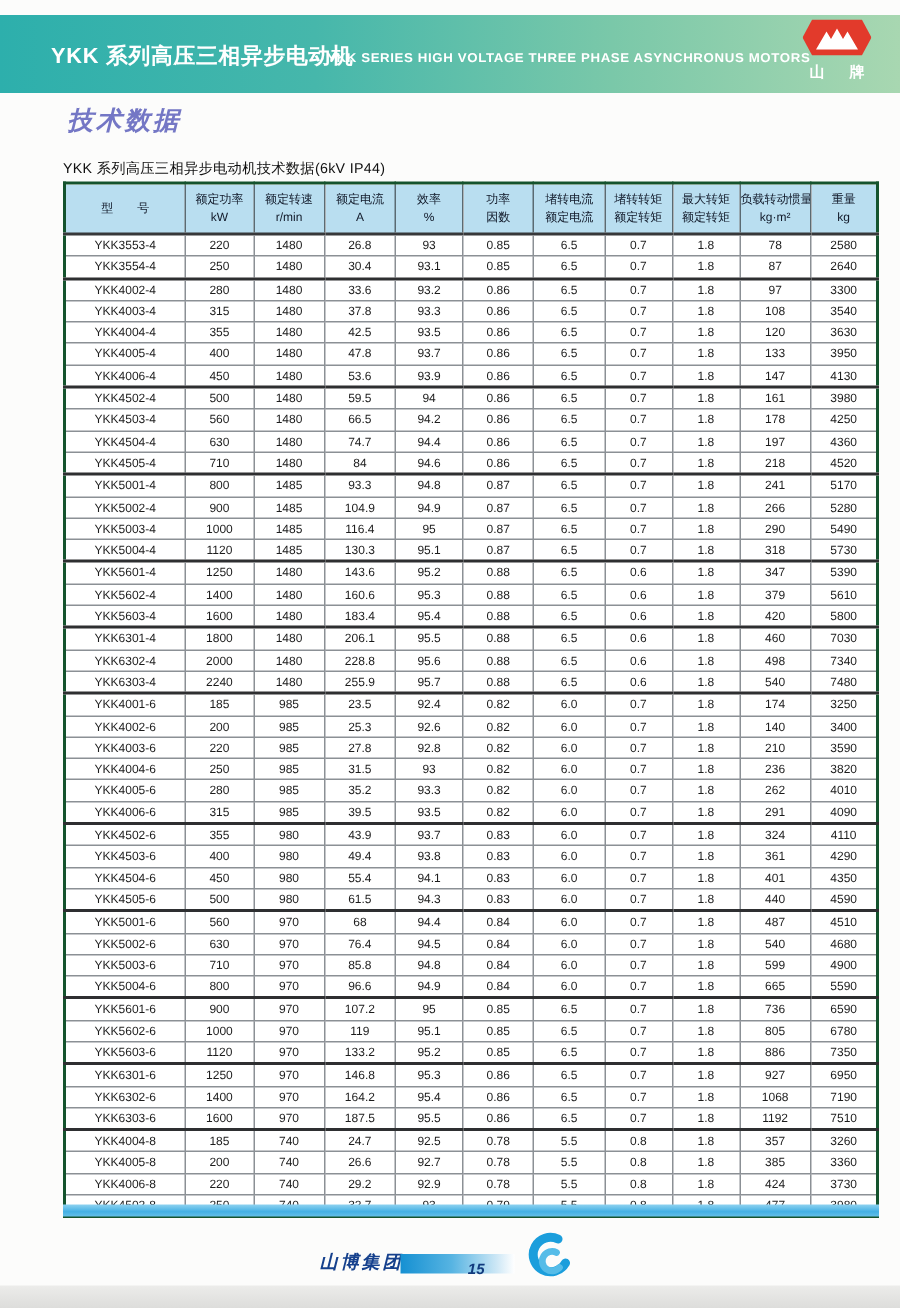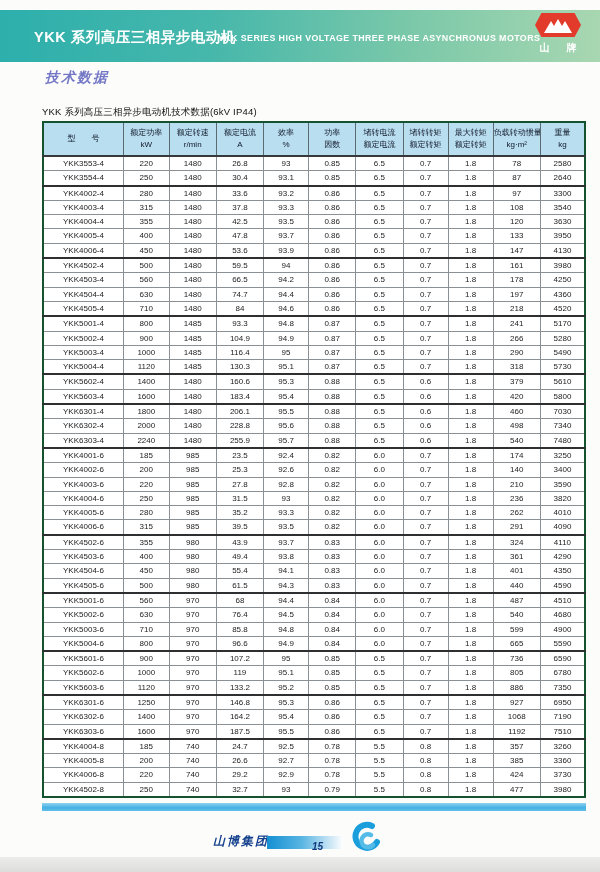--- a/index.html
+++ b/index.html
@@ -18,21 +18,21 @@
   .brand { position:absolute; right:16px; top:2px; width:52px; text-align:center; }
   .brand-hex { position:relative; width:46px; height:26px; margin:0 auto; background:#e23a2b;
                clip-path:polygon(0% 50%,14% 4%,86% 4%,100% 50%,86% 96%,14% 96%); }
   .brand-hex svg { position:absolute; left:8px; top:6px; }
   .brand-reg { position:absolute; right:-4px; bottom:-4px; font-size:6px; color:#e23a2b;
                background:transparent; }
   .brand-name { margin-top:3px; color:#ffffff; font-size:10px; font-weight:bold;
                 letter-spacing:7px; padding-left:7px; white-space:nowrap; }
 
   
-  .heading { position:absolute; left:45px; top:69px; font-size:14px; font-style:italic;
+  .heading { position:absolute; left:45px; top:69px; font-size:17px; font-style:italic;
              font-weight:bold; color:#7477c5; letter-spacing:2px; }
   .caption { position:absolute; left:42px; top:106px; font-size:9.5px; color:#111111;
              letter-spacing:0.2px; }
 
   
   .tech-table { position:absolute; left:42px; top:121px; width:544px;
                 border-collapse:collapse; table-layout:fixed;
                 border:2px solid #14532d; background:#ffffff; }
   .tech-table th { background:#b9def0; border:1px solid #5a6a72; border-bottom:2px solid #37383a;
                    font-weight:normal; color:#101828; font-size:8px; height:34px;
@@ -334,20 +334,33 @@
           <td>130.3</td>
           <td>95.1</td>
           <td>0.87</td>
           <td>6.5</td>
           <td>0.7</td>
           <td>1.8</td>
           <td>318</td>
           <td>5730</td>
         </tr>
         <tr>
+          <td>YKK5601-4</td>
+          <td>1250</td>
+          <td>1480</td>
+          <td>143.6</td>
+          <td>95.2</td>
+          <td>0.88</td>
+          <td>6.5</td>
+          <td>0.6</td>
+          <td>1.8</td>
+          <td>347</td>
+          <td>5390</td>
+        </tr>
+        <tr>
           <td>YKK5602-4</td>
           <td>1400</td>
           <td>1480</td>
           <td>160.6</td>
           <td>95.3</td>
           <td>0.88</td>
           <td>6.5</td>
           <td>0.6</td>
           <td>1.8</td>
           <td>379</td>

